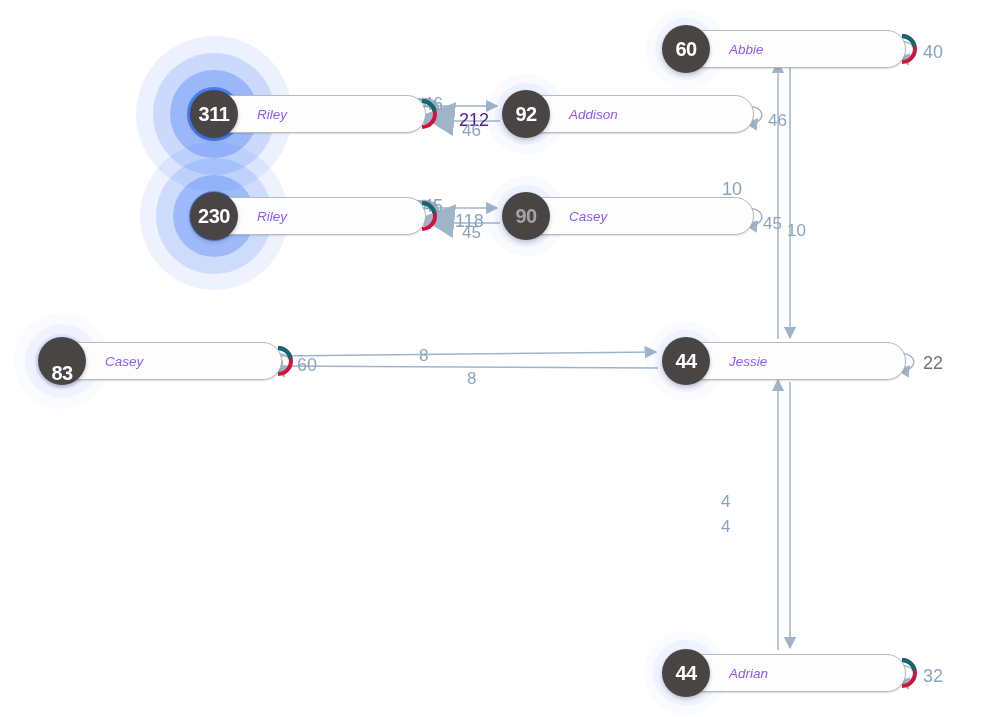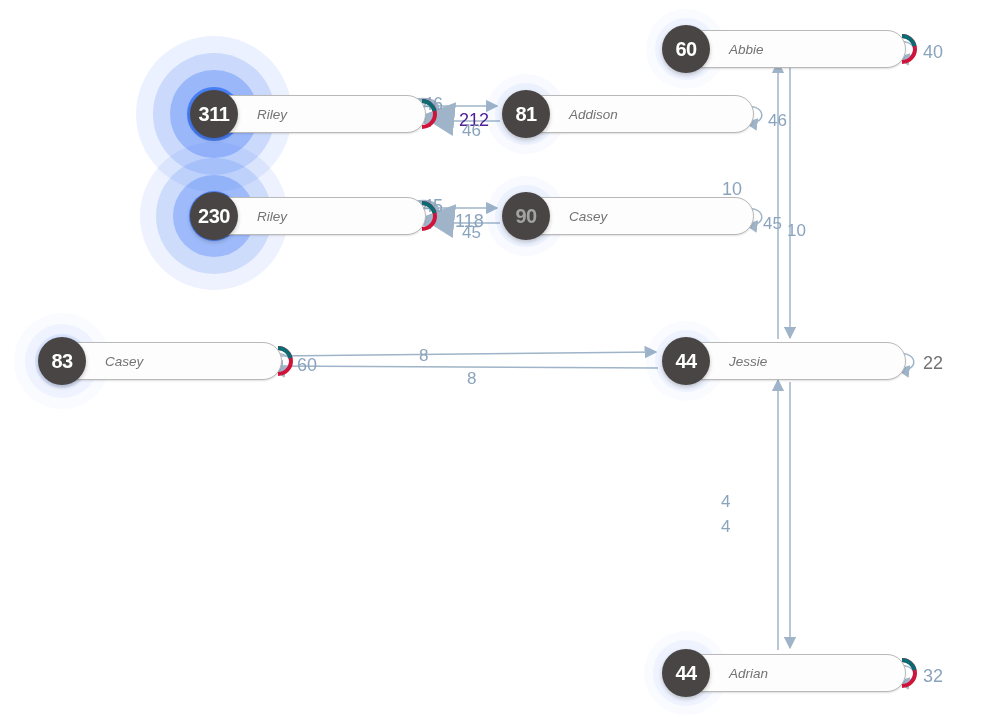--- a/index.html
+++ b/index.html
@@ -46,21 +46,21 @@
     border: 1.4px solid #b9b9b9;
     border-radius: 19px;
     box-shadow: 0 1px 2px rgba(0,0,0,0.13);
     display: flex;
     align-items: center;
   }
   .node-label {
     margin-left: 48px;
     font-style: italic;
     font-size: 13.5px;
-    color: #737373;
+    color: #8b5cf6;
     font-family: "Liberation Sans", sans-serif;
     white-space: nowrap;
   }
   .node-badge {
     position: absolute;
     left: 0;
     top: 0;
     width: 48px;
     height: 48px;
     margin-top: -5px;
@@ -183,21 +183,21 @@
       </svg>
       <div class="node-badge" style="background: rgb(72, 69, 68); color: rgb(255, 255, 255);">
         <span>311</span>
       </div>
     </div>
     <div class="node" style="left: 502px; top: 95px; width: 252px;">
       <div class="node-pill" style="width: 234px; background: rgb(253, 253, 253); border-color: rgb(185, 185, 185);">
         <span class="node-label">Addison</span>
       </div>
       <div class="node-badge" style="background: rgb(72, 69, 68); color: rgb(255, 255, 255);">
-        <span>81</span>
+        <span>92</span>
       </div>
     </div>
     <div class="node" style="left: 190px; top: 197px; width: 236px;">
       <div class="node-pill" style="width: 218px; background: rgb(253, 253, 253); border-color: rgb(185, 185, 185);">
         <span class="node-label">Riley</span>
       </div>
       <svg class="node-gauge" viewBox="0 0 30 30" style="left: 217px;">
         <path d="M 15 2 A 13 13 0 0 1 15 28" fill="none" stroke="#d0133a" stroke-width="4"></path>
         <path d="M 15 2 A 13 13 0 0 1 27.5 12" fill="none" stroke="#0a6b72" stroke-width="4"></path>
       </svg>
@@ -214,21 +214,21 @@
       </div>
     </div>
     <div class="node" style="left: 38px; top: 342px; width: 244px;">
       <div class="node-pill" style="width: 226px; background: rgb(253, 253, 253); border-color: rgb(185, 185, 185);">
         <span class="node-label">Casey</span>
       </div>
       <svg class="node-gauge" viewBox="0 0 30 30" style="left: 225px;">
         <path d="M 15 2 A 13 13 0 0 1 15 28" fill="none" stroke="#d0133a" stroke-width="4"></path>
         <path d="M 15 2 A 13 13 0 0 1 27.5 12" fill="none" stroke="#0a6b72" stroke-width="4"></path>
       </svg>
-      <div class="node-badge" style="background: rgb(72, 69, 68); color: rgb(255, 255, 255);">
+      <div class="node-badge" style="background: rgb(72, 69, 68); color: rgb(255, 255, 255); align-items: flex-end;">
         <span>83</span>
       </div>
     </div>
     <div class="node" style="left: 662px; top: 342px; width: 244px;">
       <div class="node-pill" style="width: 226px; background: rgb(253, 253, 253); border-color: rgb(185, 185, 185);">
         <span class="node-label">Jessie</span>
       </div>
       <div class="node-badge" style="background: rgb(72, 69, 68); color: rgb(255, 255, 255);">
         <span>44</span>
       </div>

